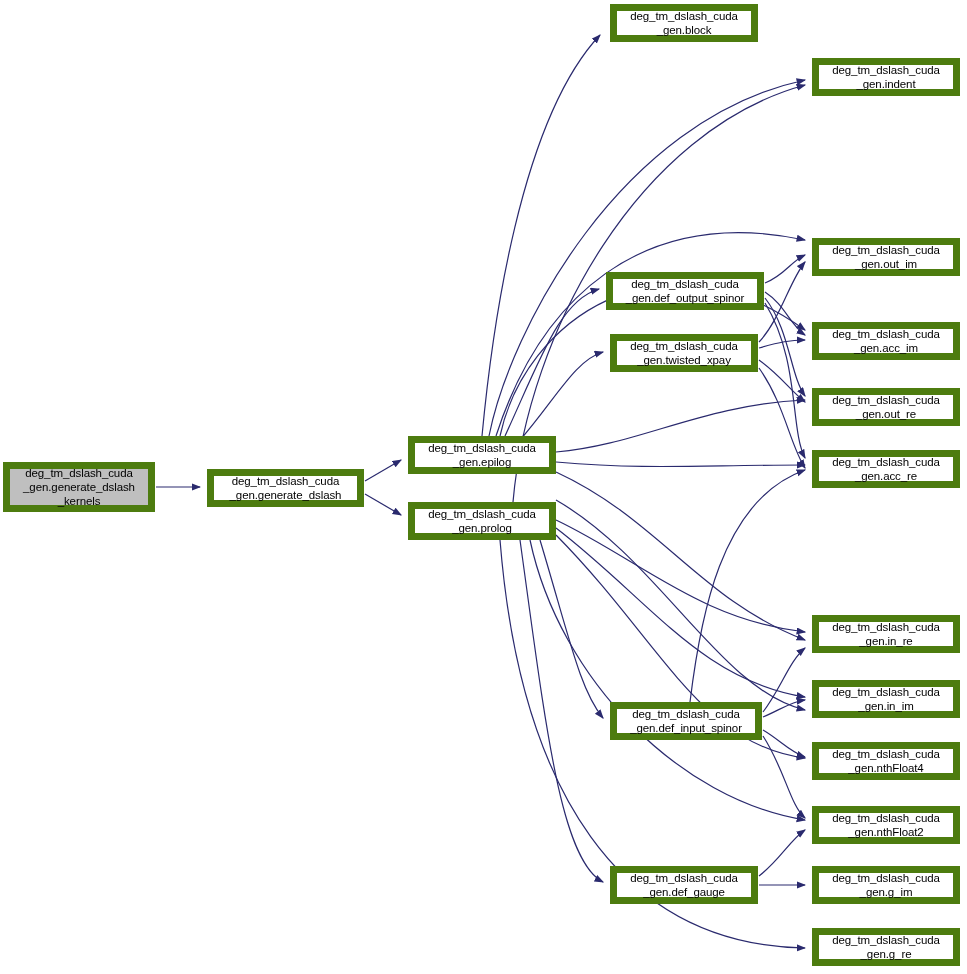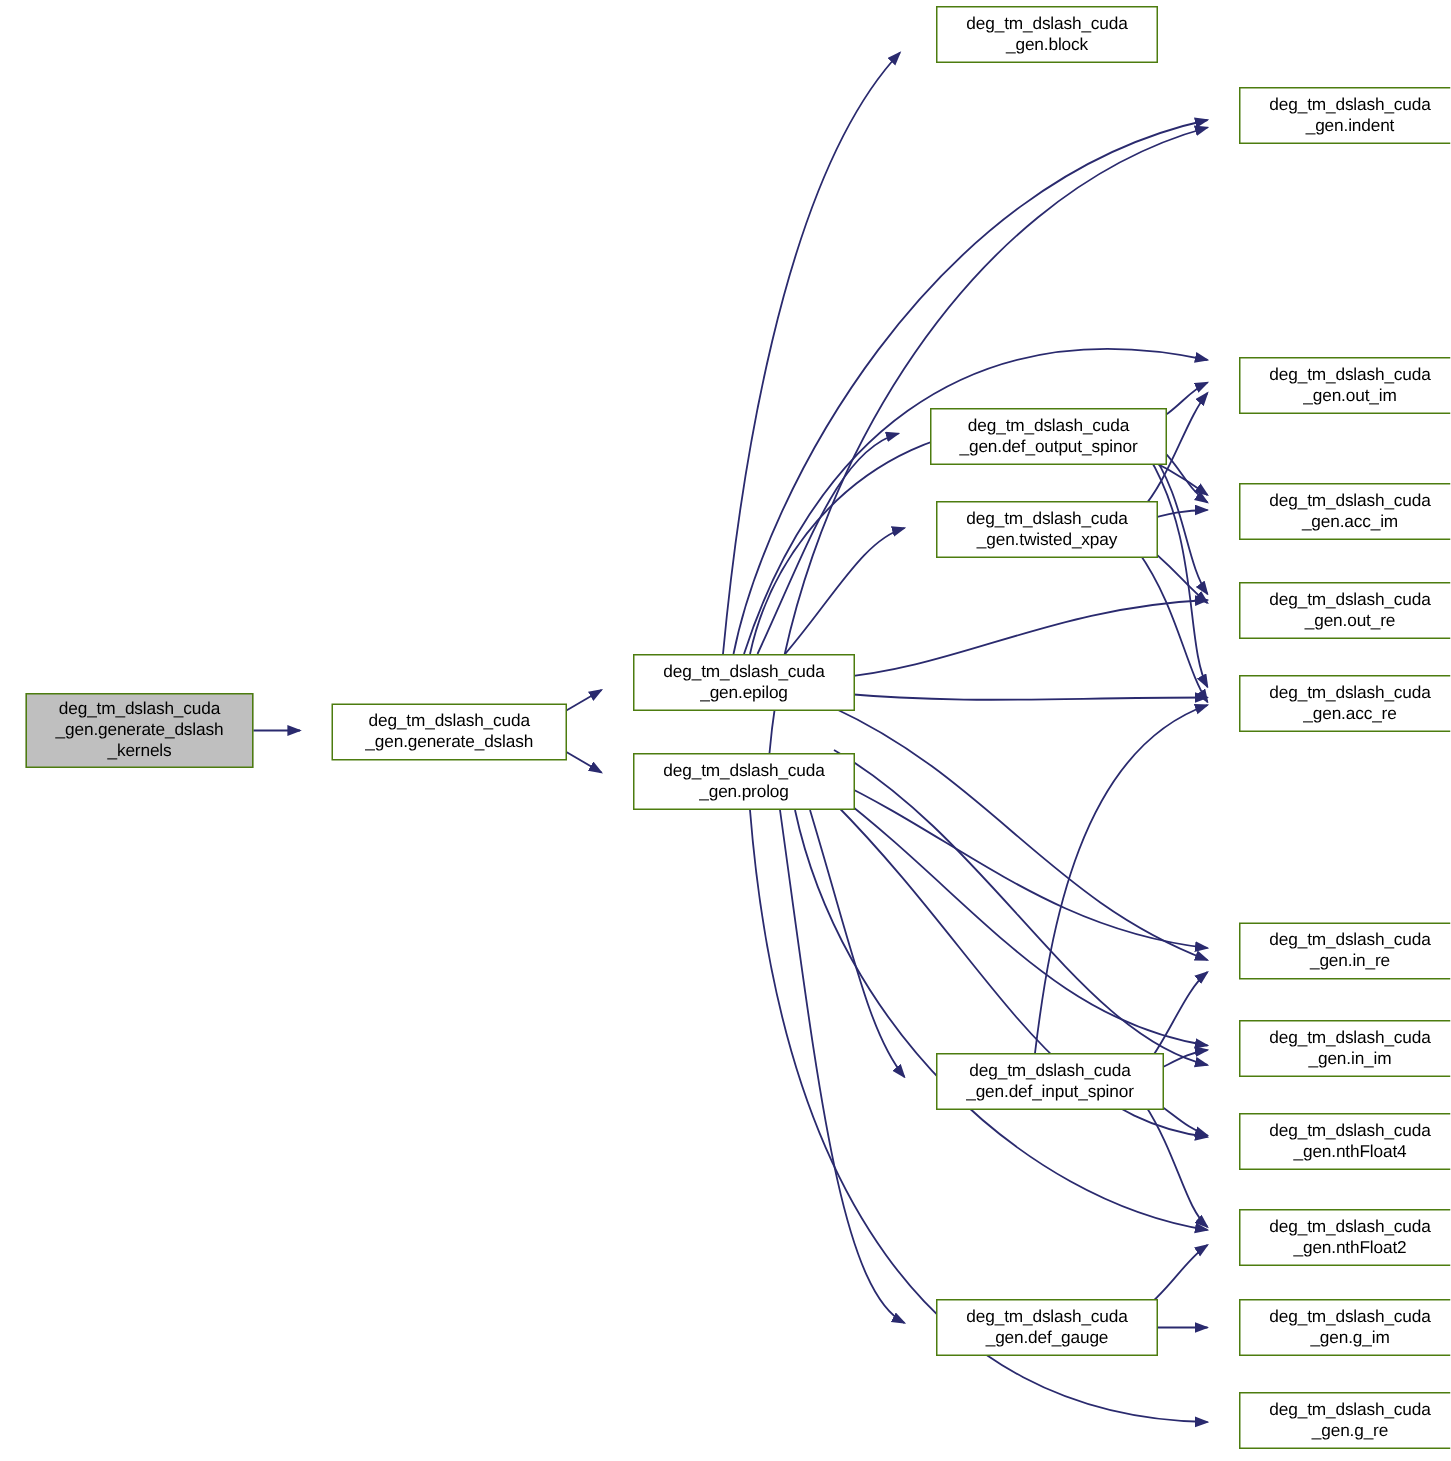--- a/index.html
+++ b/index.html
@@ -19,32 +19,31 @@
     position: absolute;
     left: 0;
     top: 0;
     width: 967px;
     height: 974px;
     pointer-events: none;
   }
   .node {
     position: absolute;
     box-sizing: border-box;
-    border: 1px solid #4d7c0f;
+    border: 7px solid #4d7c0f;
     background: #ffffff;
     color: #000000;
     font-size: 11.5px;
     line-height: 14px;
     text-align: center;
     display: flex;
     align-items: center;
     justify-content: center;
     white-space: pre-line;
     letter-spacing: -0.1px;
-    margin-left: 14px;
   }
   .node.highlight {
     background: #bfbfbf;
   }
 </style>
 </head>
 <body>
 
 <div id="canvas">
 

